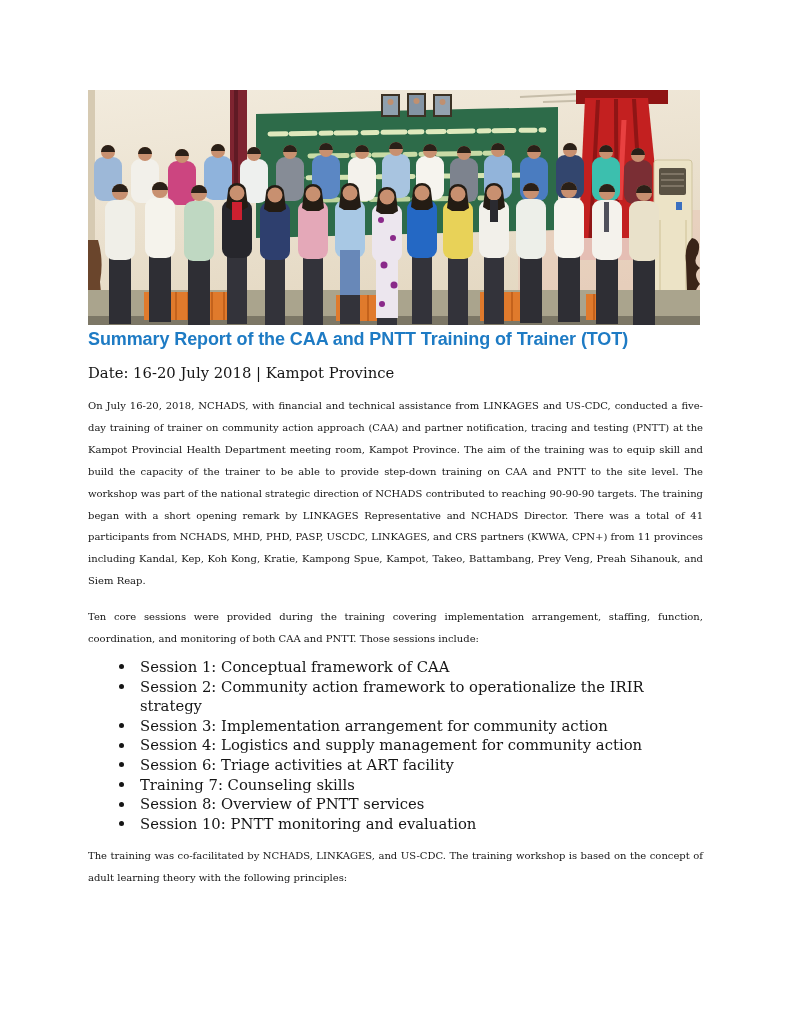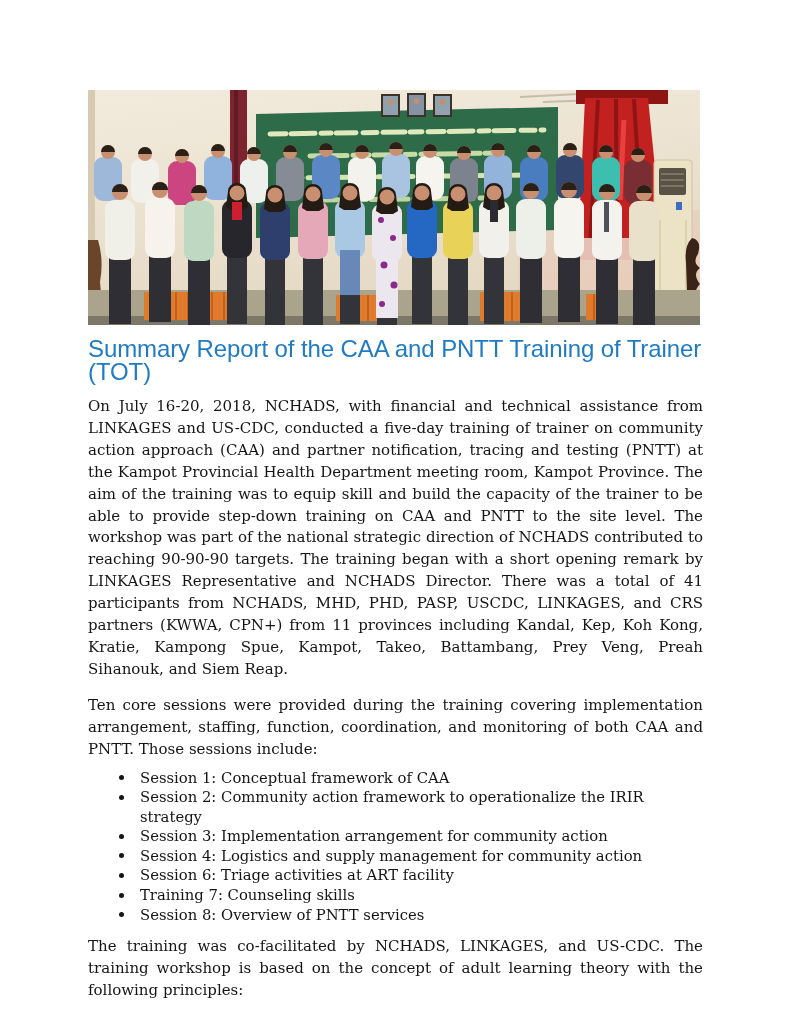--- a/index.html
+++ b/index.html
@@ -14,37 +14,37 @@
     color: #151515;
     overflow: hidden;
   }
   .photo-frame {
     width: 612px; height: 235px;
     overflow: hidden;
     background:#efe7d8;
   }
   .photo-frame svg { display:block; }
   .doc-heading {
-    margin: 12px 0 0 0;
+    margin: 3px 0 0 0;
     font-family: "Liberation Sans", sans-serif;
-    font-weight: 400;
-    font-size: 24px;
+    font-weight: 700;
+    font-size: 18px;
     line-height: 23px;
     letter-spacing: -0.1px;
     color: var(--heading-blue, #1E7BC4);
   }
   .date-line {
     margin-top: 13px;
     font-size: 14.8px;
     line-height: 18px;
   }
   .body-par {
     margin: 0;
     margin-top: 13px;
-    font-size: 15px;
+    font-size: 10px;
     line-height: 21.9px;
     text-align: justify;
   }
   .body-par.p2 { margin-top: 14px; }
   .body-par.p3 { margin-top: 12px; }
   ul.session-list {
     margin: 7px 0 0 0;
     padding: 0;
     list-style: none;
   }
@@ -210,30 +210,32 @@
           <use href="#pf" x="519" y="102" fill="#f4f2ec"></use>
           <rect x="516" y="112" width="5" height="30" fill="#50505a"></rect>
         </g>
         <use href="#pf" x="556" y="103" fill="#e9e1ca"></use>
       </g>
     </svg>
   </div>
 
   <h1 class="doc-heading">Summary Report of the CAA and PNTT Training of Trainer (TOT)</h1>
 
+  <div class="date-line">Date: 16-20 July 2018 | Kampot Province</div>
 
   <p class="body-par p1">On July 16-20, 2018, NCHADS, with financial and technical assistance from LINKAGES and US-CDC, conducted a five-day training of trainer on community action approach (CAA) and partner notification, tracing and testing (PNTT) at the Kampot Provincial Health Department meeting room, Kampot Province. The aim of the training was to equip skill and build the capacity of the trainer to be able to provide step-down training on CAA and PNTT to the site level. The workshop was part of the national strategic direction of NCHADS contributed to reaching 90-90-90 targets. The training began with a short opening remark by LINKAGES Representative and NCHADS Director. There was a total of 41 participants from NCHADS, MHD, PHD, PASP, USCDC, LINKAGES, and CRS partners (KWWA, CPN+) from 11 provinces including Kandal, Kep, Koh Kong, Kratie, Kampong Spue, Kampot, Takeo, Battambang, Prey Veng, Preah Sihanouk, and Siem Reap.</p>
 
   <p class="body-par p2">Ten core sessions were provided during the training covering implementation arrangement, staffing, function, coordination, and monitoring of both CAA and PNTT. Those sessions include:</p>
 
   <ul class="session-list">
     <li>Session 1: Conceptual framework of CAA</li>
     <li>Session 2: Community action framework to operationalize the IRIR strategy</li>
     <li>Session 3: Implementation arrangement for community action</li>
     <li>Session 4: Logistics and supply management for community action</li>
     <li>Session 6: Triage activities at ART facility</li>
     <li>Training 7: Counseling skills</li>
     <li>Session 8: Overview of PNTT services</li>
+    <li>Session 10: PNTT monitoring and evaluation</li>
   </ul>
 
   <p class="body-par p3">The training was co-facilitated by NCHADS, LINKAGES, and US-CDC. The training workshop is based on the concept of adult learning theory with the following principles:</p>
 
 </div>
 
 </body></html>

